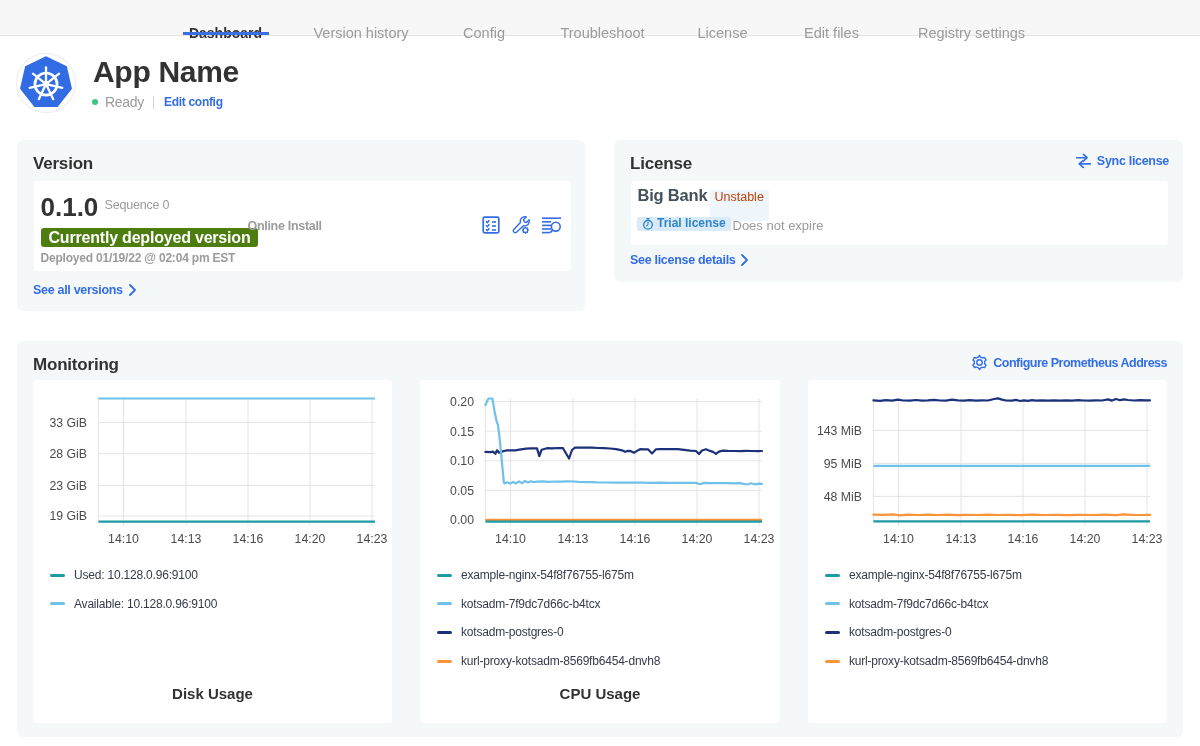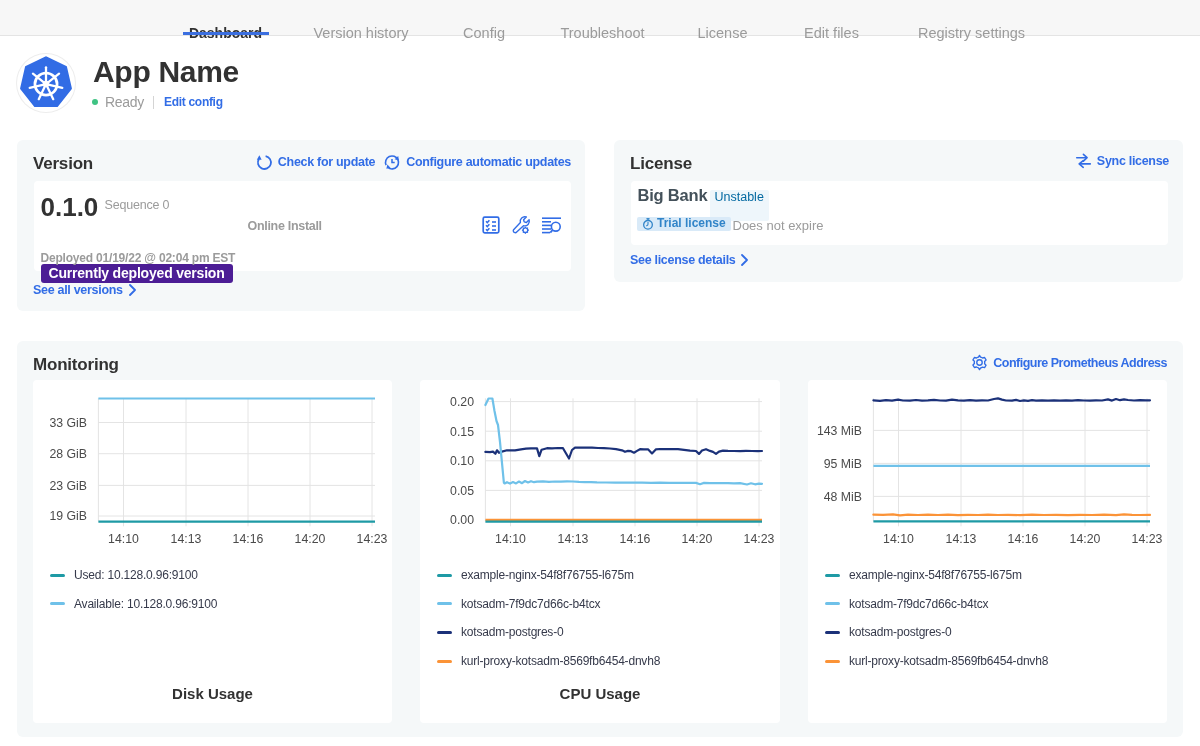--- a/index.html
+++ b/index.html
@@ -22,28 +22,28 @@
 #vcard { left:17px; top:140px; width:568px; height:171px; }
 #lcard { left:614px; top:140px; width:569px; height:142px; }
 #mcard { left:17px; top:341px; width:1166px; height:396px; }
 .chead { position:absolute; left:16px; top:14px; font-size:17px; font-weight:700; color:#323232; letter-spacing:-0.2px; }
 .hlinks { position:absolute; right:14px; top:13px; display:flex; align-items:center; gap:8px; }
 .wbox { position:absolute; background:#fff; border-radius:4px; }
 #vcard .wbox { left:16.5px; top:41px; width:537px; height:90px; }
 #lcard .wbox { left:16.5px; top:41px; width:537px; height:64px; }
 .vnum { position:absolute; left:7px; top:13px; font-size:26px; font-weight:700; color:#323232; line-height:26px; }
 .seq { position:absolute; left:71px; top:17px; font-size:12.5px; font-weight:400; color:#9b9b9b; letter-spacing:-0.2px; }
-.badge { position:absolute; left:7px; top:47px; height:19px; line-height:19px; background:#4c1d95; color:#fff; font-size:14px; font-weight:700; padding:0 8px; letter-spacing:-0.2px; border-radius:3px;margin-top:36px; }
+.badge { position:absolute; left:7px; top:47px; height:19px; line-height:19px; background:#4d7c0f; color:#fff; font-size:16px; font-weight:700; padding:0 8px; letter-spacing:-0.2px; border-radius:3px; }
 .deployed { position:absolute; left:7px; top:70px; font-size:12px; font-weight:700; color:#9b9b9b; letter-spacing:-0.2px; }
 .online { position:absolute; left:214px; top:38px; font-size:12.5px; font-weight:700; color:#9b9b9b; letter-spacing:-0.3px; }
 .vicons { position:absolute; right:9px; top:34px; display:flex; align-items:center; gap:10px; color:#326de6; }
 .seeall { position:absolute; left:16px; top:143px; }
 .chev { margin-left:6px; }
 .bigbank { position:absolute; left:7px; top:5px; font-size:16.5px; font-weight:700; color:#44515a; letter-spacing:-0.2px; }
-.chantag { position:absolute; left:79px; top:8.5px; height:31px; line-height:14.5px; background:#eef6fb; color:#0369a1; font-size:12.5px; padding:0 5px; border-radius:2px; }
+.chantag { position:absolute; left:79px; top:8.5px; height:31px; line-height:14.5px; background:#eef6fb; color:#c2410c; font-size:12.5px; padding:0 5px; border-radius:2px; }
 .ltag { position:absolute; left:6.5px; top:35.5px; height:14.5px; line-height:13px; background:#d9eaf8; color:#3184c8; font-size:12px; font-weight:700; padding:0 5px; border-radius:2px; display:inline-flex; align-items:center; }
 .ltag svg { margin-right:3px; }
 .noexpire { position:absolute; left:102px; top:36.5px; font-size:13px; color:#9b9b9b; }
 #lcard .seeall { top:113px;text-align:center; }
 .ccard { position:absolute; top:39px; width:360px; height:343px; background:#fff; border-radius:4px; }
 .ccard svg.chart { position:absolute; left:0; top:0; }
 .lrow { position:absolute; left:17px; height:22px; display:flex; align-items:center; }
 .dash { width:15px; height:3px; border-radius:1.5px; margin-right:9px; flex:none; }
 .lrow span { font-size:12px; color:#363a4b; white-space:nowrap; letter-spacing:-0.2px; }
 .ctitle { position:absolute; left:0; top:305px; width:100%; text-align:center; font-size:15px; font-weight:700; color:#323232; }
@@ -80,32 +80,20 @@
 <h1>App Name</h1>
 <div id="status">
   <span class="dot"></span>
     <span class="ready">Ready</span>
     <span class="sep"></span>
     <span class="lk">Edit config</span>
 </div>
 
 <div class="gcard" id="vcard">
   <div class="chead">Version</div>
-  <div class="hlinks">
-    <span class="lk"><svg width="18" height="18" viewBox="0 0 19 19" fill="none" stroke="currentColor" stroke-width="1.9">
-          <path d="M11.2 3.2 A6.9 6.9 0 1 1 4.1 6.3"></path>
-          <polygon points="1.9,7.0 7.0,7.2 4.6,2.4" fill="currentColor" stroke="none"></polygon>
-        </svg>Check for update</span>
-    <span class="lk"><svg width="18" height="18" viewBox="0 0 20 20" fill="none" stroke="currentColor" stroke-width="1.8">
-          <path d="M14.63 4.98 A7 7 0 0 1 5.37 16.02 M3.47 13.54 A7 7 0 0 1 16.53 7.46"></path>
-          <polygon points="16.9,3.4 17.7,8.2 12.9,7.0" fill="currentColor" stroke="none"></polygon>
-          <polygon points="2.9,16.9 7.5,15.8 4.1,12.1" fill="currentColor" stroke="none" transform="translate(0.8,0.6)"></polygon>
-          <path d="M10 6.6 L10 10.6 L13 10.6" stroke-width="1.7"></path>
-        </svg>Configure automatic updates</span>
-  </div>
   <div class="wbox">
     <div class="vnum">0.1.0</div>
       <span class="seq">Sequence 0</span>
     <div class="badge">Currently deployed version</div>
     <div class="deployed">Deployed 01/19/22 @ 02:04 pm EST</div>
     <div class="online">Online Install</div>
     <div class="vicons">
       <svg width="20" height="20" viewBox="0 0 20 20" fill="none" stroke="currentColor" stroke-width="1.7">
           <rect x="2.2" y="2.2" width="15.6" height="15.6" rx="1.5"></rect>
           <path d="M5 6.3 l1.3 1.3 l2.1 -2.4" stroke-width="1.5"></path>

